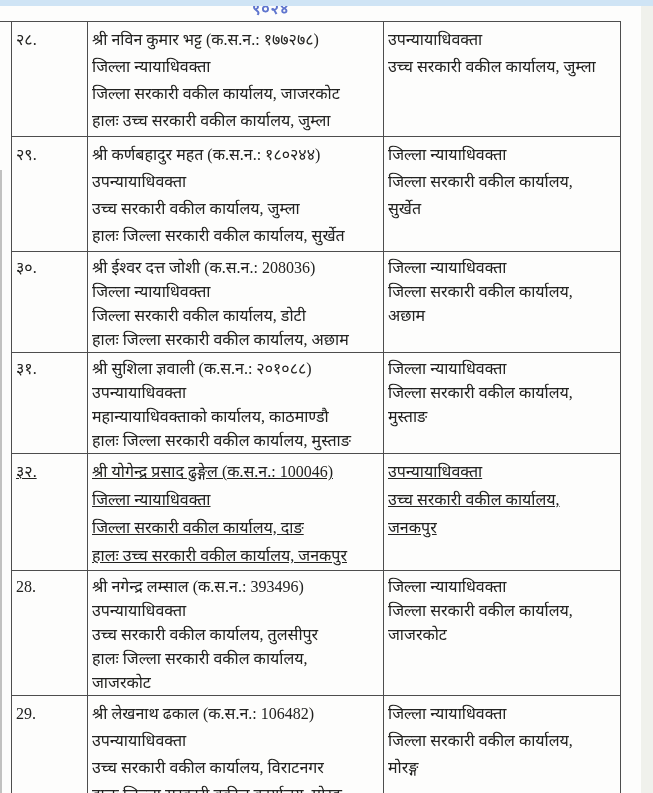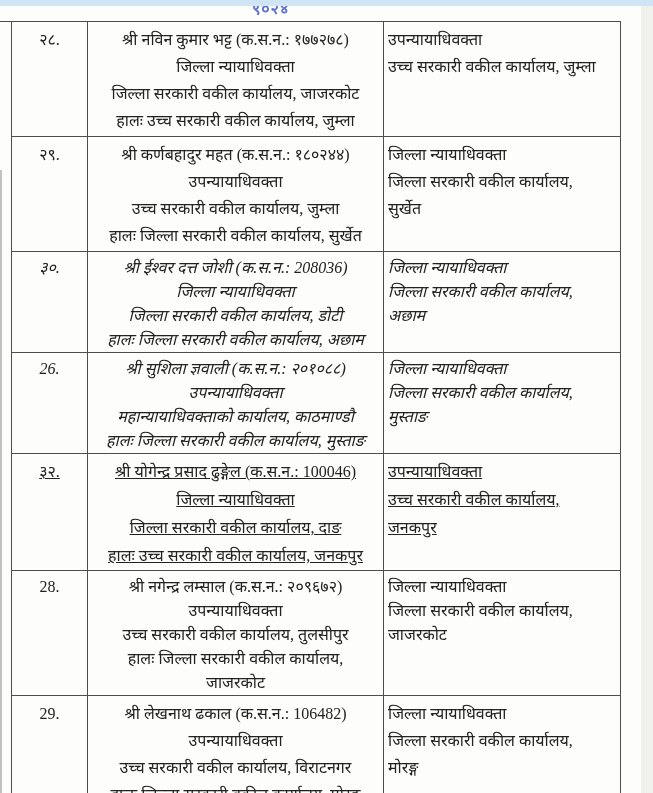--- a/index.html
+++ b/index.html
@@ -64,35 +64,35 @@
     width: 583px;
     z-index: 2;
     color: #222220;
   }
   table.roster td {
     border: 1px solid #4d4d4d;
     vertical-align: top;
     padding: 4px 4px 0 4px;
     font-size: 16px;
   }
-  td.sn-cell { width: 67px; text-align: center; font-size: 14px; padding-top: 7px; }
-  td.details-cell { width: 287px; padding-left: 12px; text-align: center; }
+  td.sn-cell { width: 67px; text-align: left; font-size: 14px; padding-top: 7px; }
+  td.details-cell { width: 287px; padding-left: 12px; }
   td.position-cell { width: 228px; padding-left: 10px; }
   .text-line { white-space: nowrap; overflow: hidden; }
 
   tr:nth-child(1) { height: 115px; }
   tr:nth-child(2) { height: 115px; }
   tr:nth-child(3) { height: 98px; }
   tr:nth-child(4) { height: 98px; }
   tr:nth-child(5) { height: 117px; text-decoration: underline; }
   tr:nth-child(6) { height: 121px; }
   tr:nth-child(7) { height: 114px; }
 
   tr:nth-child(1) td, tr:nth-child(2) td { line-height: 27px; }
-  tr:nth-child(3) td, tr:nth-child(4) td { line-height: 24px; font-style: italic; }
+  tr:nth-child(3) td, tr:nth-child(4) td { line-height: 24px; }
   tr:nth-child(5) td { line-height: 28px; }
   tr:nth-child(6) td { line-height: 24px; }
   tr:nth-child(7) td { line-height: 27px; }
 </style>
 </head>
 <body>
 
 <div class="viewport">
   <div class="top-strip"></div>
   <div class="page">
@@ -142,21 +142,21 @@
               <div class="text-line">हालः जिल्ला सरकारी वकील कार्यालय, अछाम</div>
             </td>
             <td class="position-cell">
               <div class="text-line">जिल्ला न्यायाधिवक्ता</div>
               <div class="text-line">जिल्ला सरकारी वकील कार्यालय,</div>
               <div class="text-line">अछाम</div>
             </td>
           </tr>
           <tr>
             <td class="sn-cell">
-              <div class="text-line">26.</div>
+              <div class="text-line">३१.</div>
             </td>
             <td class="details-cell">
               <div class="text-line">श्री सुशिला ज्ञवाली (क.स.न.: २०१०८८)</div>
               <div class="text-line">उपन्यायाधिवक्ता</div>
               <div class="text-line">महान्यायाधिवक्ताको कार्यालय, काठमाण्डौ</div>
               <div class="text-line">हालः जिल्ला सरकारी वकील कार्यालय, मुस्ताङ</div>
             </td>
             <td class="position-cell">
               <div class="text-line">जिल्ला न्यायाधिवक्ता</div>
               <div class="text-line">जिल्ला सरकारी वकील कार्यालय,</div>
@@ -177,21 +177,21 @@
               <div class="text-line">उपन्यायाधिवक्ता</div>
               <div class="text-line">उच्च सरकारी वकील कार्यालय,</div>
               <div class="text-line">जनकपुर</div>
             </td>
           </tr>
           <tr>
             <td class="sn-cell">
               <div class="text-line">28.</div>
             </td>
             <td class="details-cell">
-              <div class="text-line">श्री नगेन्द्र लम्साल (क.स.न.: २०९६७२)</div>
+              <div class="text-line">श्री नगेन्द्र लम्साल (क.स.न.: 393496)</div>
               <div class="text-line">उपन्यायाधिवक्ता</div>
               <div class="text-line">उच्च सरकारी वकील कार्यालय, तुलसीपुर</div>
               <div class="text-line">हालः जिल्ला सरकारी वकील कार्यालय,</div>
               <div class="text-line">जाजरकोट</div>
             </td>
             <td class="position-cell">
               <div class="text-line">जिल्ला न्यायाधिवक्ता</div>
               <div class="text-line">जिल्ला सरकारी वकील कार्यालय,</div>
               <div class="text-line">जाजरकोट</div>
             </td>

